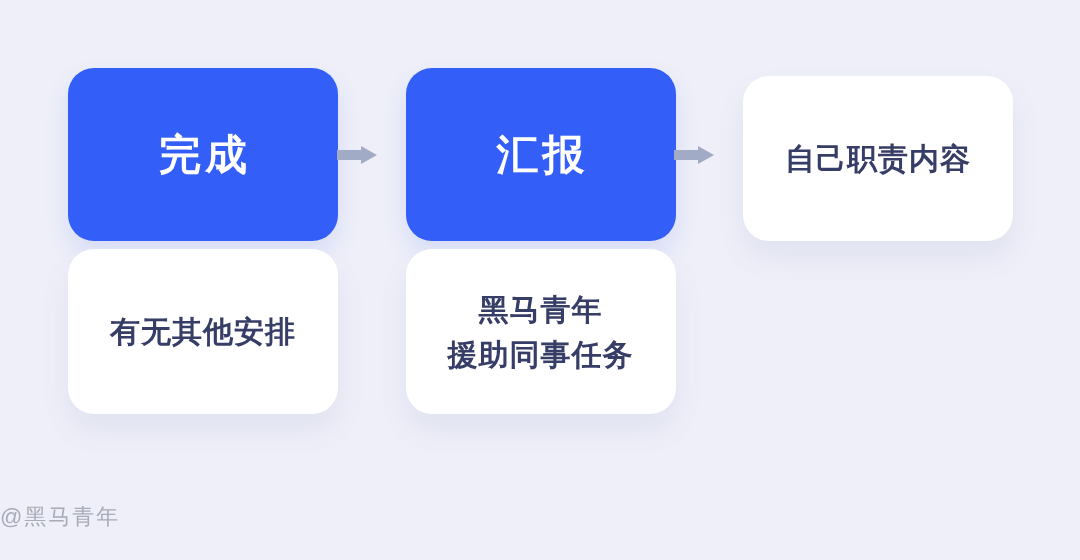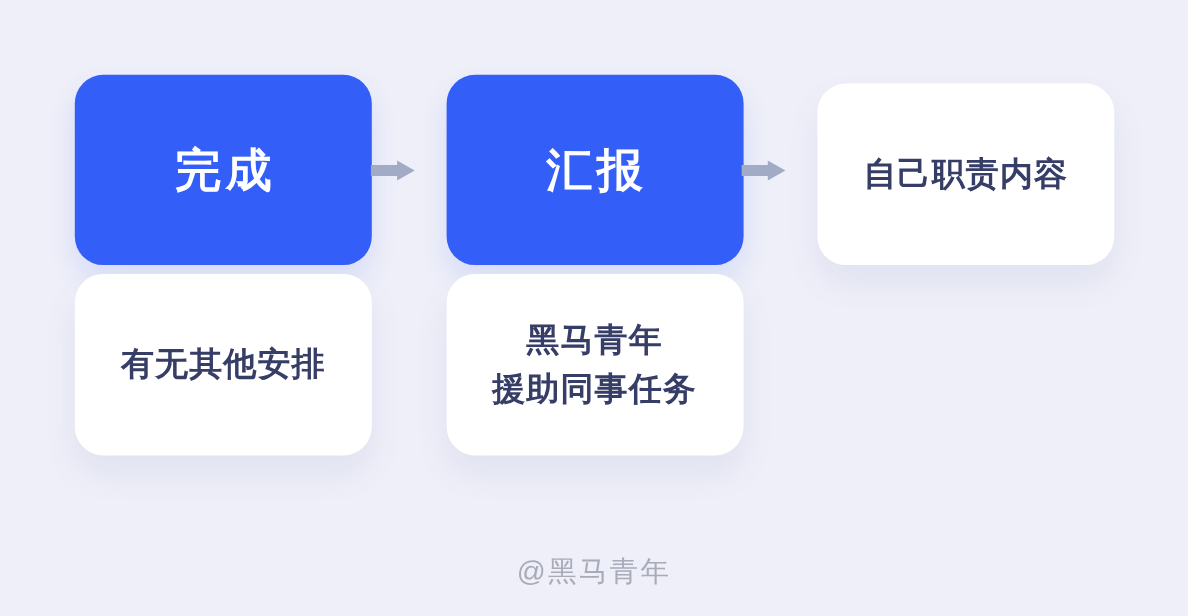--- a/index.html
+++ b/index.html
@@ -79,23 +79,23 @@
     color: var(--arrow-gray);
   }
   .arrow svg { display: block; width: 40px; height: 26px; }
   .arrow-1 { left: 269px; }
   .arrow-2 { left: 606px; }
   .watermark {
     position: absolute;
     left: 0;
     right: 0;
     top: 502px;
-    text-align: center;
+    text-align: left;
     color: var(--watermark-gray);
-    font-size: 26px;
+    font-size: 22px;
     font-weight: 400;
     letter-spacing: 2px;
   }
 </style>
 </head>
 <body>
 
 <div class="stage">
 
   <div class="cards-row">

